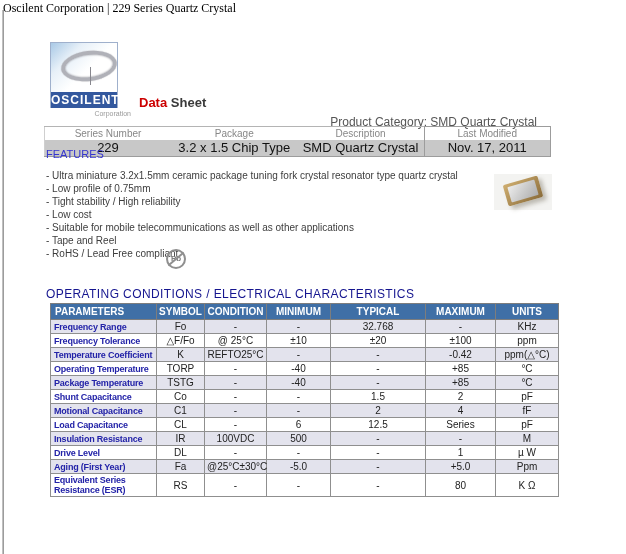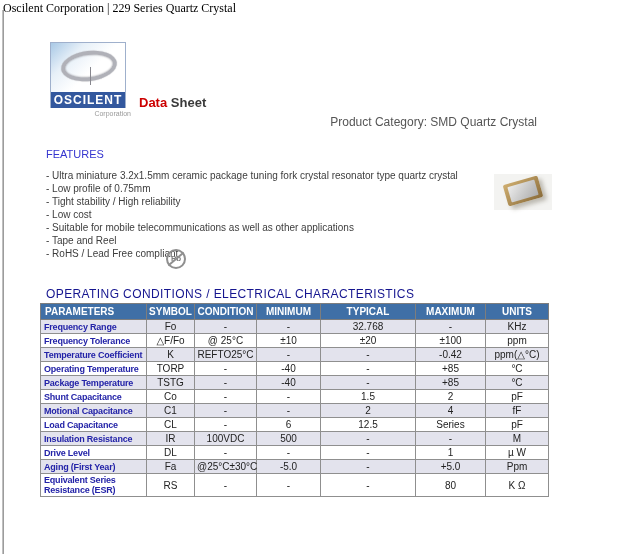--- a/index.html
+++ b/index.html
@@ -12,21 +12,21 @@
   .window-title {
     position:absolute; left:3px; top:1px;
     font:12px "Liberation Serif", serif; color:#000;
   }
   .frame-line {
     position:absolute; left:2px; top:10px; width:2px; height:544px;
     background:linear-gradient(to right,#d2d2d2,#8a8a8a);
   }
 
   
-  .logo-box { position:absolute; left:50px; top:42px; width:76px; height:66px; border:1px solid #9fb0cc; background:#fff; }
+  .logo-box { position:absolute; left:50px; top:42px; width:68px; height:66px; border:1px solid #9fb0cc; background:#fff; }
   .logo-top { position:relative; height:49px; background:linear-gradient(135deg,#a9c9e6 0%, #e7f0f8 28%, #ffffff 55%); }
   .logo-ellipse {
     position:absolute; left:10px; top:8px; width:56px; height:30px;
     border:4px solid #b0b1b8; border-radius:50%; transform:rotate(-7deg);
     box-shadow:inset 0 0 2px #8d8d94, 0 0 1px #9a9aa0;
   }
   .logo-crystal { position:absolute; left:39px; top:24px; width:1px; height:18px; background:#87878e; }
   .logo-band {
     height:16px; background:#33589e; color:#fff; text-align:center;
     font-weight:bold; font-size:12px; line-height:16px; letter-spacing:1px;
@@ -66,21 +66,21 @@
   .chip-body {
     position:absolute; left:11px; top:6px; width:36px; height:22px; transform:rotate(-16deg);
     background:linear-gradient(150deg,#cfae70,#8a6c3a); border-radius:2px;
     box-shadow:3px 4px 4px rgba(90,80,60,0.35);
   }
   .chip-lid { position:absolute; left:4px; top:3px; right:4px; bottom:3px; background:linear-gradient(140deg,#ededed 0%,#c6c6c6 60%,#adadad 100%); border-radius:1px; }
 
   
   .spec-heading { position:absolute; left:46px; top:287px; font-size:12px; font-weight:normal; color:#15158f; letter-spacing:0.4px; }
   .spec-table {
-    position:absolute; left:40px; top:303px; width:508px;
+    position:absolute; left:50px; top:303px; width:508px;
     border-collapse:collapse; table-layout:fixed; border:1px solid #555;
   }
   .spec-table th {
     background:#3f6fa6; color:#fff; font-size:10px; font-weight:bold;
     height:16px; border:1px solid #7d7d7d; text-align:center;
   }
   .spec-table th:first-child { text-align:left; padding-left:4px; }
   .spec-table td {
     font-size:10px; color:#222; text-align:center; height:14px;
     border:1px solid #8f8f8f; padding:1px 2px; background:#fff;
@@ -108,20 +108,38 @@
   </div>
   <div class="logo-sub">Corporation</div>
 
   <div class="datasheet-label">
     <span class="ds-red">Data</span>
     <span class="ds-dark">Sheet</span>
   </div>
 
   <div class="product-category">Product Category: SMD Quartz Crystal</div>
 
+  <table class="info-table">
+    <thead>
+      <tr>
+          <th>Series Number</th>
+          <th>Package</th>
+          <th>Description</th>
+          <th>Last Modified</th>
+        </tr>
+    </thead>
+    <tbody>
+      <tr>
+          <td>229</td>
+          <td>3.2 x 1.5 Chip Type</td>
+          <td>SMD Quartz Crystal</td>
+          <td>Nov. 17, 2011</td>
+        </tr>
+    </tbody>
+  </table>
 
   <div class="features-heading">FEATURES</div>
   <div class="features-list">
       <div class="feature-item">- Ultra miniature 3.2x1.5mm ceramic package tuning fork crystal resonator type quartz crystal</div>
       <div class="feature-item">- Low profile of 0.75mm</div>
       <div class="feature-item">- Tight stability / High reliability</div>
       <div class="feature-item">- Low cost</div>
       <div class="feature-item">- Suitable for mobile telecommunications as well as other applications</div>
       <div class="feature-item">- Tape and Reel</div>
       <div class="feature-item">- RoHS / Lead Free compliant</div>

